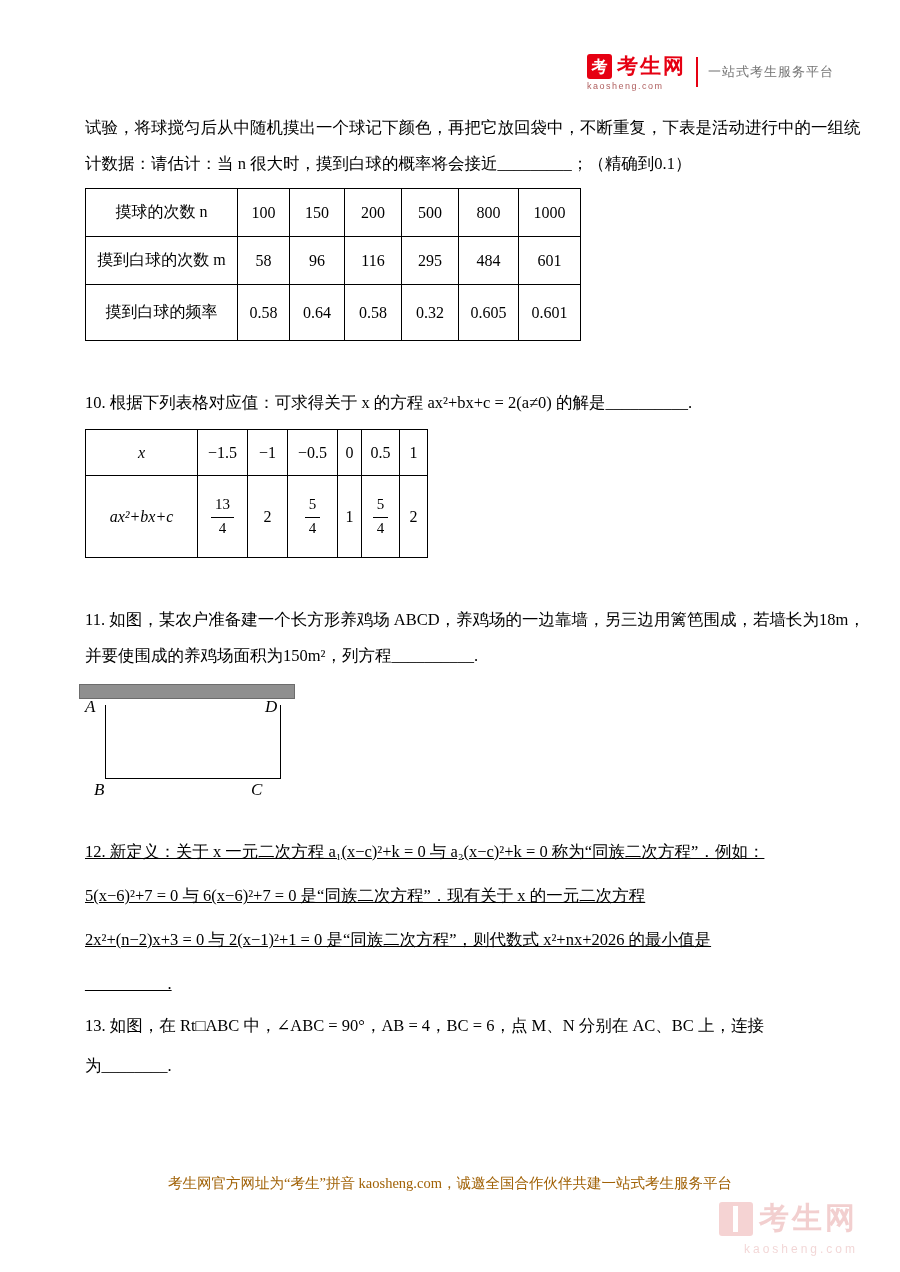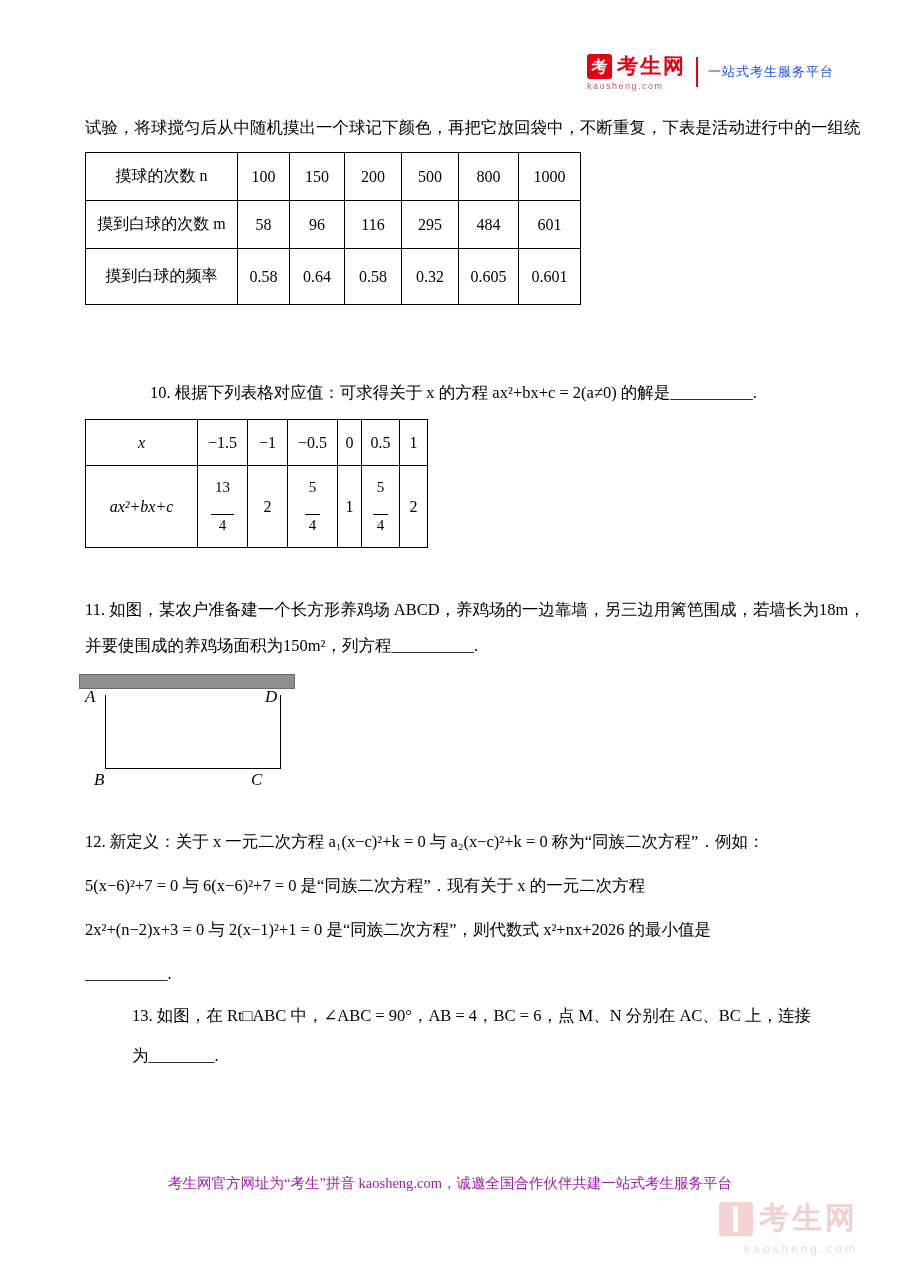--- a/index.html
+++ b/index.html
@@ -12,64 +12,64 @@
   .logo-block { display:flex; flex-direction:column; align-items:flex-start; }
   .logo-row { display:flex; align-items:center; gap:5px; }
   .logo-mark { width:25px; height:25px; background:#e60012; color:#fff; border-radius:3px;
                font-family:"Liberation Sans",sans-serif; font-weight:bold; font-size:16px;
                line-height:25px; text-align:center; }
   .brand-name { color:#e60012; font-family:"Liberation Sans",sans-serif; font-weight:bold;
                 font-size:21px; letter-spacing:2px; }
   .brand-domain { color:#b06060; font-family:"Liberation Sans",sans-serif; font-size:9px;
                   letter-spacing:1.5px; margin-top:1px; }
   .brand-sep { width:2px; height:30px; background:#e60012; }
-  .brand-tagline { color:#1d4ed8; font-family:Liberation Sans, sans-serif; font-size:13px;
+  .brand-tagline { color:#737373; font-family:Liberation Sans, sans-serif; font-size:13px;
                    letter-spacing:1px; }
 
   
   .content { position:absolute; left:85px; top:110px; width:737px; }
   p.line { font-size:16.5px; line-height:36px; white-space:nowrap; }
-  .q12 p.line { line-height:44px; }
+  .q12 p.line { line-height:44px;text-decoration:underline; }
   .q13 p.line { line-height:40px; }
 
   
   table { border-collapse:collapse; table-layout:fixed; }
   td { border:1.4px solid #000; text-align:center; vertical-align:middle; font-size:16px; }
   .t1 { margin-top:6px; }
   .t1 tr.r1, .t1 tr.r2 { height:48px; }
   .t1 tr.r3 { height:56px; }
   .t2 { margin-top:8px; }
   .t2 tr.r1 { height:46px; }
   .t2 tr.r2 { height:82px; }
   td.math { font-style:italic; }
   .frac { display:inline-block; vertical-align:middle; font-size:15px; line-height:1.15; }
-  .frac .num { display:block; border-bottom:1.2px solid #000; padding:0 4px 18px; }
+  .frac .num { display:block; border-bottom:1.2px solid #000; padding:0 4px 4px; }
   .frac .den { display:block; padding-top:2px; }
 
-  .q10 { margin-top:70px;text-align:center; }
+  .q10 { margin-top:44px; }
   .q11 { margin-top:44px; }
   .q12 { margin-top:24px; }
-  .q13 { margin-top:0;margin-left:47px; }
+  .q13 { margin-top:0; }
 
   
   .figure { position:relative; height:122px; margin-top:10px; }
   .wall { position:absolute; left:-6px; top:0; width:216px; height:15px;
           background:#8f8f8f; border:1px solid #6c6c6c; }
   .rect-abcd { position:absolute; left:20px; top:21px; width:176px; height:74px;
                border-left:1.6px solid #000; border-right:1.6px solid #000;
                border-bottom:1.6px solid #000; }
   .fl { position:absolute; font-style:italic; font-size:17px; }
   .fl-a { left:0;   top:13px; }
   .fl-d { left:180px; top:13px; }
   .fl-b { left:9px;  top:96px; }
   .fl-c { left:166px; top:96px; }
 
   
   .footer { position:absolute; left:0; top:1174px; width:100%; text-align:center;
-            font-size:14.5px; color:#a21caf; }
+            font-size:14.5px; color:#a16207; }
 
   
   .watermark { position:absolute; top:1198px; right:42px; opacity:0.55; }
   .wm-row { display:flex; align-items:center; gap:6px; }
   .wm-icon { width:34px; height:34px; background:#eeb0b0; border-radius:3px; position:relative; }
   .wm-icon::after { content:""; position:absolute; left:14px; top:4px; width:5px; height:26px;
                     background:#fff; }
   .wm-text { color:#e8a8a8; font-family:"Liberation Sans",sans-serif; font-weight:bold;
              font-size:30px; letter-spacing:3px; }
   .wm-domain { color:#e8b6b6; font-family:"Liberation Sans",sans-serif; font-size:12px;
@@ -89,20 +89,21 @@
       <div class="brand-domain">kaosheng.com</div>
     </div>
     <div class="brand-sep"></div>
     <div class="brand-tagline">一站式考生服务平台</div>
   </header>
 
   <div class="content">
 
     <div class="intro">
       <p class="line">试验，将球搅匀后从中随机摸出一个球记下颜色，再把它放回袋中，不断重复，下表是活动进行中的一组统</p>
+      <p class="line">计数据：请估计：当 n 很大时，摸到白球的概率将会接近_________；（精确到0.1）</p>
     </div>
 
     <table class="t1">
       <colgroup>
         <col style="width:152px">
           <col style="width:52px">
           <col style="width:55px">
         <col style="width:57px">
           <col style="width:57px">
           <col style="width:60px">

